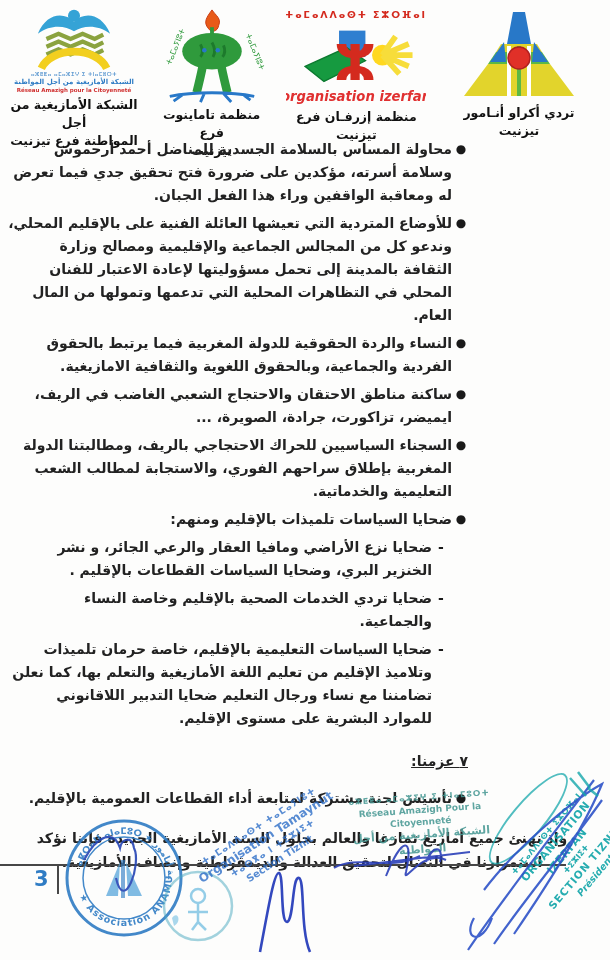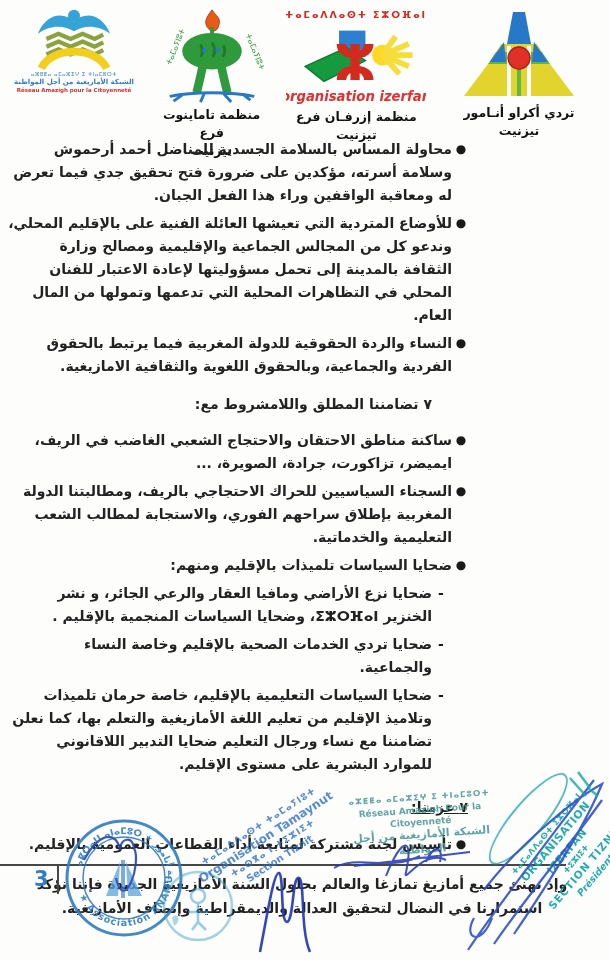--- a/index.html
+++ b/index.html
@@ -86,20 +86,24 @@
         <path d="M18,30 C28,6 48,4 60,16 C72,4 92,6 102,30 C86,18 70,21 60,27 C50,21 34,18 18,30 Z" fill="#35a3d6"></path>
         <polyline points="28,36 42,30 56,36 70,30 84,36 94,31" fill="none" stroke="#8ba33f" stroke-width="5"></polyline>
         <polyline points="28,45 42,39 56,45 70,39 84,45 94,40" fill="none" stroke="#8ba33f" stroke-width="5"></polyline>
         <polyline points="28,54 42,48 56,54 70,48 84,54 94,49" fill="none" stroke="#8ba33f" stroke-width="5"></polyline>
         <path d="M22,70 A40,28 0 0 1 98,70" fill="none" stroke="#f2cf1f" stroke-width="9"></path>
       </svg>
       <div class="logo-sub">
         <span class="tif">ⴰⵣⵟⵟⴰ ⴰⵎⴰⵣⵉⵖ ⵉ ⵜⵏⴰⵎⵓⵔⵜ</span>
         <span class="ar">الشبكة الأمازيغية من أجل المواطنة</span>
         <span class="fr">Réseau Amazigh pour la Citoyenneté</span>
+      </div>
+      <div class="caption">
+        <span>الشبكة الأمازيغية من أجل</span><br>
+        <span>المواطنة فرع تيزنيت</span>
       </div>
     </div>
 
     <div class="logo" style="width:122px">
       <svg width="116" height="96" viewBox="0 0 120 100">
         <path d="M60,2 C54,10 51,15 56,21 C59,26 66,25 67,18 C70,11 64,8 60,2 Z" fill="#e85a18" stroke="#c83a10" stroke-width="1"></path>
         <rect x="58" y="20" width="4" height="10" fill="#2f9a3c"></rect>
         <ellipse cx="60" cy="45" rx="31" ry="19" fill="#2f9a3c"></ellipse>
         <path d="M48,38 q4,8 0,13 M60,36 q5,9 1,15 M72,39 q3,7 -1,12" stroke="#1d7a2c" stroke-width="3" fill="none"></path>
         <circle cx="52" cy="44" r="2.4" fill="#2878c8"></circle>
@@ -162,39 +166,38 @@
     </div>
     <div class="li">
       <span class="marker">●</span>
       <span class="txt">للأوضاع المتردية التي تعيشها العائلة الفنية على بالإقليم المحلي، وندعو كل من المجالس الجماعية والإقليمية ومصالح وزارة الثقافة بالمدينة إلى تحمل مسؤوليتها لإعادة الاعتبار للفنان المحلي في التظاهرات المحلية التي تدعمها وتمولها من المال العام.</span>
     </div>
     <div class="li">
       <span class="marker">●</span>
       <span class="txt">النساء والردة الحقوقية للدولة المغربية فيما يرتبط بالحقوق الفردية والجماعية، وبالحقوق اللغوية والثقافية الامازيغية.</span>
     </div>
 
-    <div class="sec-h">٧ تضامننا المطلق واللامشروط مع:</div>
 
     <div class="li">
       <span class="marker">●</span>
       <span class="txt">ساكنة مناطق الاحتقان والاحتجاج الشعبي الغاضب في الريف، ايميضر، تزاكورت، جرادة، الصويرة، ...</span>
     </div>
     <div class="li">
       <span class="marker">●</span>
       <span class="txt">السجناء السياسيين للحراك الاحتجاجي بالريف، ومطالبتنا الدولة المغربية بإطلاق سراحهم الفوري، والاستجابة لمطالب الشعب التعليمية والخدماتية.</span>
     </div>
     <div class="li">
       <span class="marker">●</span>
       <span class="txt">ضحايا السياسات تلميذات بالإقليم ومنهم:</span>
     </div>
 
     <div class="sublist">
       <div class="li">
         <span class="marker">-</span>
-        <span class="txt">ضحايا نزع الأراضي ومافيا العقار والرعي الجائر، و نشر الخنزير ⵉⵣⵔⴼⴰⵏ، وضحايا السياسات المنجمية بالإقليم .</span>
+        <span class="txt">ضحايا نزع الأراضي ومافيا العقار والرعي الجائر، و نشر الخنزير البري، وضحايا السياسات القطاعات بالإقليم .</span>
       </div>
       <div class="li">
         <span class="marker">-</span>
         <span class="txt">ضحايا تردي الخدمات الصحية بالإقليم وخاصة النساء والجماعية.</span>
       </div>
       <div class="li">
         <span class="marker">-</span>
         <span class="txt">ضحايا السياسات التعليمية بالإقليم، خاصة حرمان تلميذات وتلاميذ الإقليم من تعليم اللغة الأمازيغية والتعلم بها، كما نعلن تضامننا مع نساء ورجال التعليم ضحايا التدبير اللاقانوني للموارد البشرية على مستوى الإقليم.</span>
       </div>
     </div>

